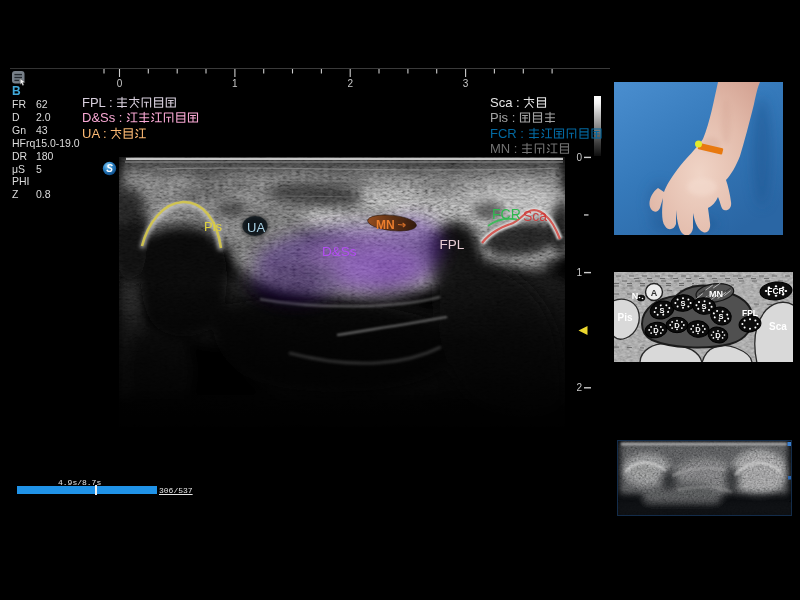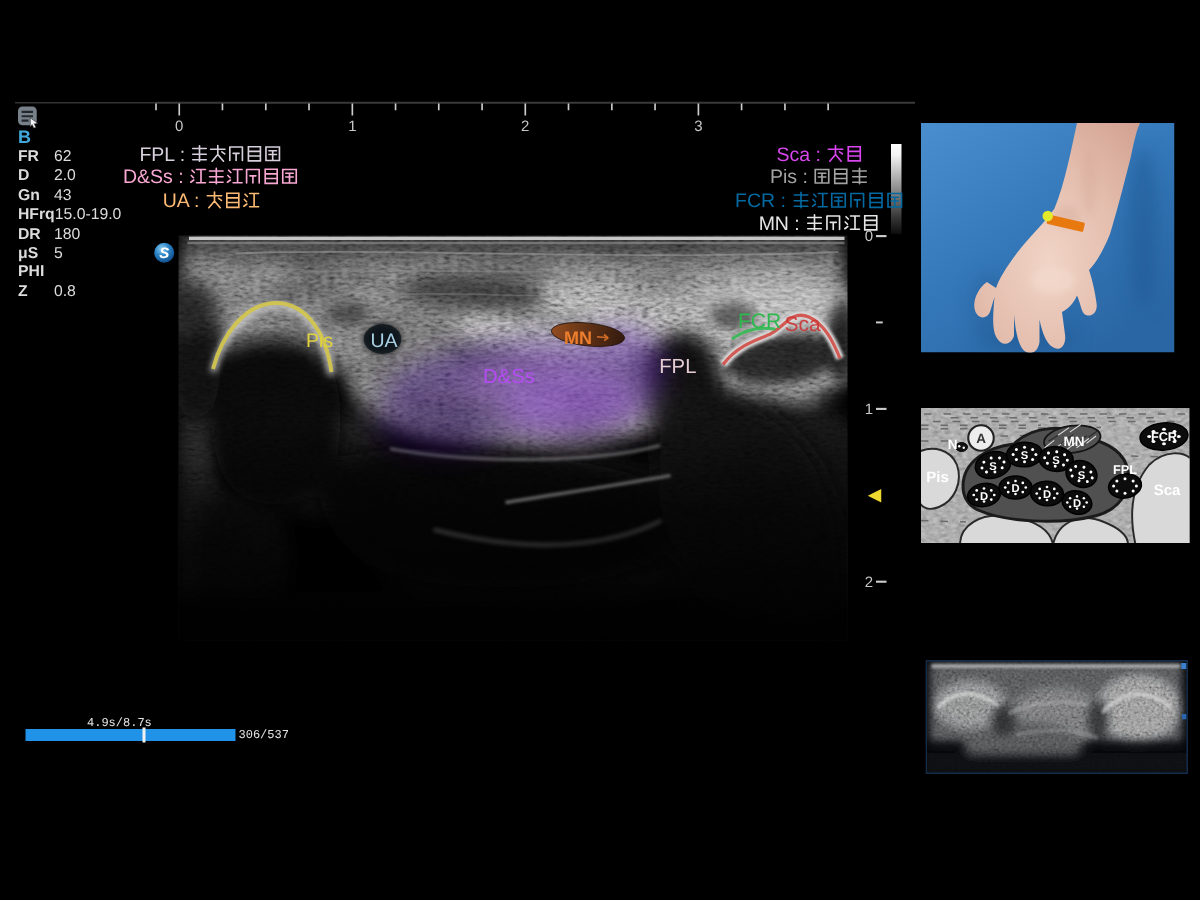--- a/index.html
+++ b/index.html
@@ -1,33 +1,33 @@
 <!DOCTYPE html>
 <html><head>
 <meta charset="utf-8">
 <style>
 html,body{margin:0;padding:0;background:#000;}
 #stage{position:relative;width:800px;height:600px;background:#000;overflow:hidden;
   font-family:"Liberation Sans",sans-serif;}
 .abs{position:absolute;}
 #params{left:12px;top:85px;color:#dcdcdc;font-size:10.5px;line-height:12.9px;}
 #params .hd{color:#41a9da;font-size:12px;font-weight:bold;line-height:13px;}
-#params .pl{display:inline-block;min-width:21px;font-weight:bold;}
-.lbl{display:flex;align-items:center;height:15.6px;font-size:13px;white-space:pre;justify-content:center;}
+#params .pl{display:inline-block;min-width:21px;}
+.lbl{display:flex;align-items:center;height:15.6px;font-size:13px;white-space:pre;}
 .lbl svg{display:block;}
 #llabels{left:82px;top:94.5px;}
 #rlabels{left:490px;top:94.5px;z-index:5;}
 #rlabels .lbl{height:15.45px;font-size:13px;}
 #graybar{left:594px;top:96px;width:7px;height:60px;
   background:linear-gradient(to bottom,#ffffff 0%,#f4f4f4 12%,#9a9a9a 45%,#3a3a3a 80%,#0d0d0d 100%);}
 #pbwrap{left:0;top:477px;width:420px;color:#e6e6e6;font-family:"Liberation Mono",monospace;font-size:8px;}
 #ptime{position:absolute;left:58px;top:0.5px;}
 #pbar{position:absolute;left:17px;top:9px;width:140px;height:8px;background:#2093e8;}
 #pmark{position:absolute;left:78px;top:-1px;width:2px;height:10px;background:#f0f0f0;}
-#pcount{position:absolute;left:159px;top:8.5px;}
+#pcount{position:absolute;left:159px;top:8.5px;text-decoration:underline;}
 </style>
 </head>
 <body>
 <div id="stage">
 
 <svg width="0" height="0" style="position:absolute">
 <defs>
 <g id="g1" stroke-linecap="round">
           <path d="M1.5,3H10.5 M1.5,6.8H10.5 M1.5,10.5H10.5 M6,1.2V11.5"></path>
         </g>
@@ -118,38 +118,38 @@
           <use href="#g5" x="61"></use>
         </svg></div>
   <div class="lbl" style="color:#fdba74">UA : <svg width="37" height="13" viewBox="0 0 37 13" stroke="currentColor" fill="none" stroke-width="1.1">
           <use href="#g4"></use>
           <use href="#g2" x="12.2"></use>
           <use href="#g6" x="24.4"></use>
         </svg></div>
 </div>
 
 <div id="rlabels" class="abs">
-  <div class="lbl" style="color:#d946ef">Sca : <svg width="25" height="13" viewBox="0 0 25 13" stroke="currentColor" fill="none" stroke-width="1.1">
+  <div class="lbl" style="color:#e5e5e5">Sca : <svg width="25" height="13" viewBox="0 0 25 13" stroke="currentColor" fill="none" stroke-width="1.1">
           <use href="#g4"></use>
           <use href="#g2" x="12.5"></use>
         </svg></div>
   <div class="lbl" style="color:#a3a3a3">Pis : <svg width="38" height="13" viewBox="0 0 38 13" stroke="currentColor" fill="none" stroke-width="1.1">
           <use href="#g5"></use>
           <use href="#g2" x="12.5"></use>
           <use href="#g1" x="25"></use>
         </svg></div>
   <div class="lbl" style="color:#0369a1">FCR : <svg width="76" height="13" viewBox="0 0 76 13" stroke="currentColor" fill="none" stroke-width="1.1">
           <use href="#g1"></use>
           <use href="#g6" x="12.5"></use>
           <use href="#g5" x="25"></use>
           <use href="#g3" x="37.5"></use>
           <use href="#g2" x="50"></use>
           <use href="#g5" x="62.5"></use>
         </svg></div>
-  <div class="lbl" style="color:#e5e5e5">MN : <svg width="51" height="13" viewBox="0 0 51 13" stroke="currentColor" fill="none" stroke-width="1.1">
+  <div class="lbl" style="color:#737373">MN : <svg width="51" height="13" viewBox="0 0 51 13" stroke="currentColor" fill="none" stroke-width="1.1">
           <use href="#g1"></use>
           <use href="#g3" x="12.5"></use>
           <use href="#g6" x="25"></use>
           <use href="#g2" x="37.5"></use>
         </svg></div>
 </div>
 
 <div id="graybar" class="abs"></div>
 
 <svg class="abs" style="left:570px;top:148px" width="34" height="250" viewBox="0 0 34 250">

